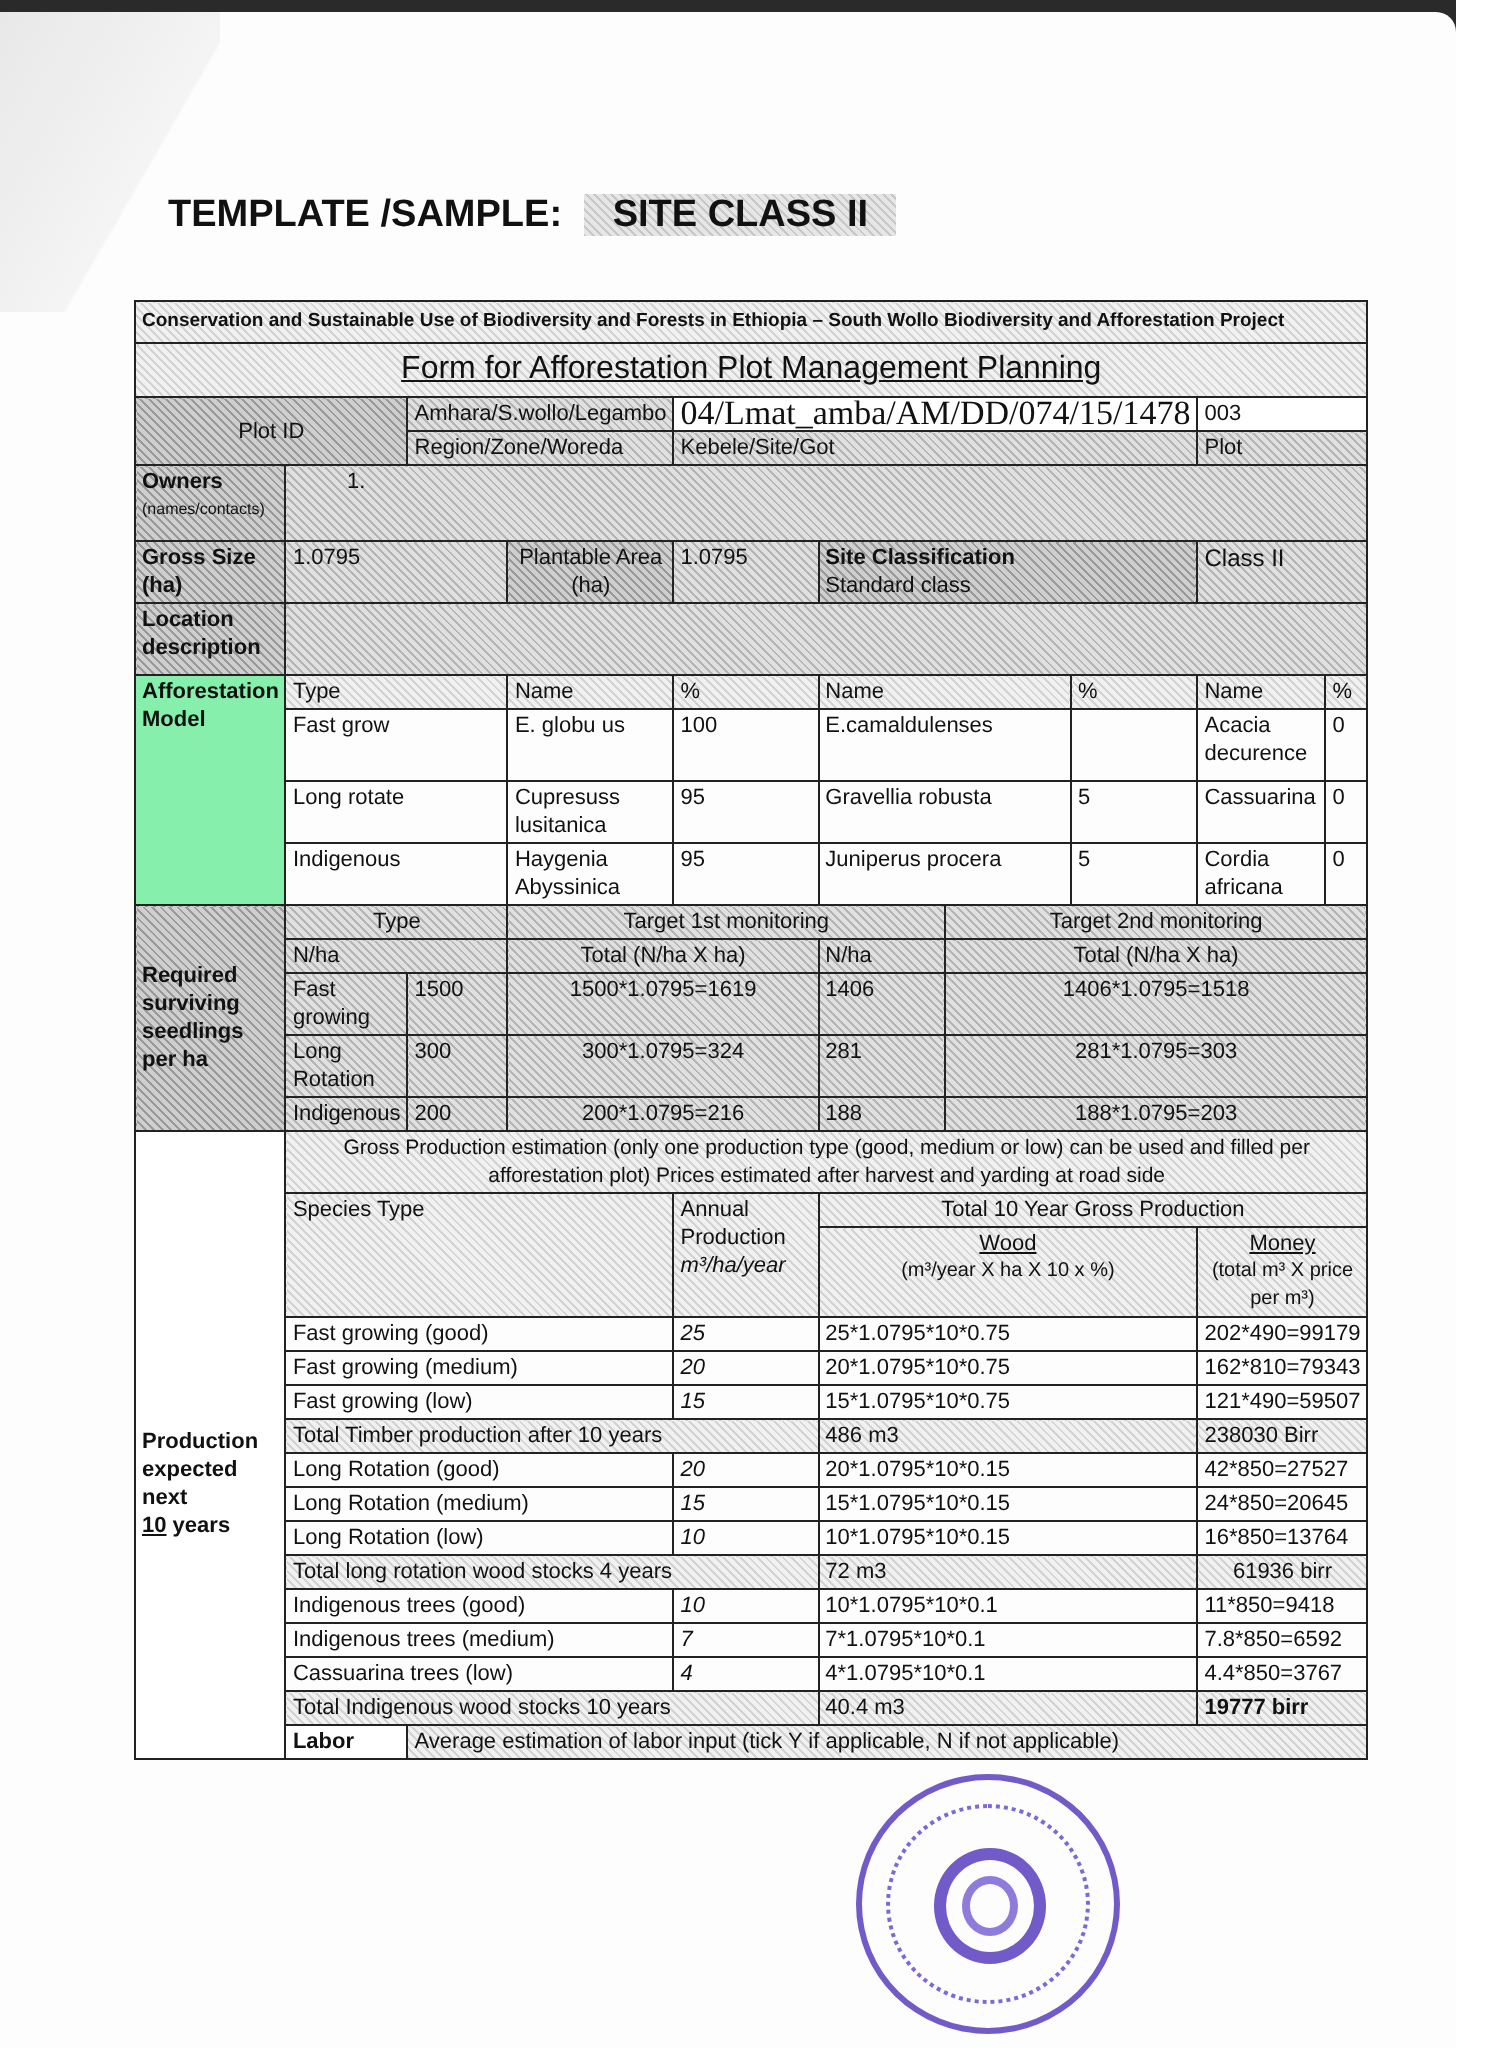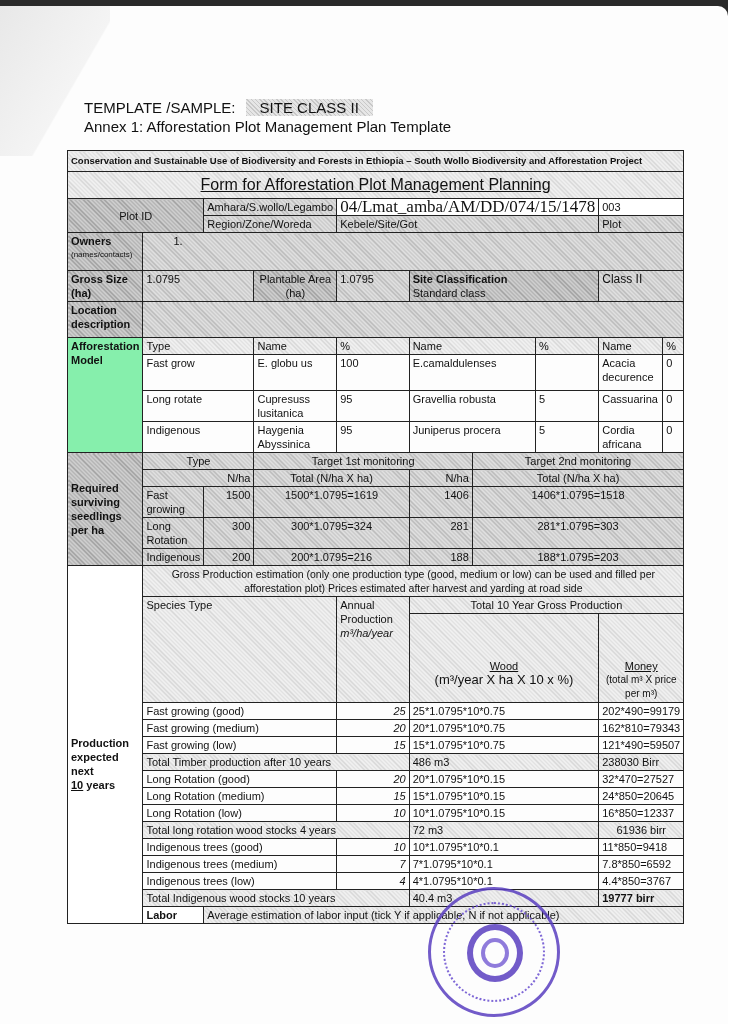--- a/index.html
+++ b/index.html
@@ -7,33 +7,33 @@
   body { position: relative; font-family: "Liberation Sans", sans-serif; color: #111; }
   .page {
     position: absolute; left: 0; top: 6px; width: 728px; height: 1018px;
     background: #fdfdfd; border-top-right-radius: 10px;
   }
   .fold {
     position: absolute; left: 0; top: 0; width: 110px; height: 150px;
     background: linear-gradient(120deg, #e8e8e8 0%, #f4f4f4 60%, rgba(255,255,255,0) 61%);
   }
   .right-edge { position: absolute; right: 0; top: 0; width: 16px; height: 1024px; background: #fff; }
-  .heading { position: absolute; left: 84px; top: 98px; font-weight: normal; font-size: 15px; line-height: 19px; }
+  .heading { position: absolute; left: 84px; top: 98px; font-weight: bold; font-size: 19px; line-height: 19px; }
   .hl { background: repeating-linear-gradient(45deg,#c8c8c8 0 1px,#e6e6e6 1px 3px); padding: 0 14px; margin-left: 6px; }
   table { border-collapse: collapse; }
   td { border: 1px solid #222; font-size: 11px; vertical-align: top; padding: 1px 3px; line-height: 14px; }
   .dot { background: repeating-linear-gradient(45deg,#d3d3d3 0 1px,#f1f1f1 1px 3px); }
   .dark { background: repeating-linear-gradient(45deg,#9a9a9a 0 1px,#cfcfcf 1px 3px); }
   .mid { background: repeating-linear-gradient(45deg,#b5b5b5 0 1px,#e0e0e0 1px 3px); }
   .form { position: absolute; left: 67px; top: 150px; width: 607px; }
   .b { font-weight: bold; }
   .c { text-align: center; }
-  .r { text-align: right; }
+  .r { }
   .i { font-style: italic; }
-  .u { text-decoration: underline; margin-top: 44px; }
+  .u { text-decoration: underline; }
   .small { font-size: 9.5px; }
   .stamp {
     position: absolute; left: 428px; top: 887px; width: 132px; height: 130px; border-radius: 50%;
     border: 3px solid #5a3fc0; opacity: .85;
   }
   .stamp .ring2 { position: absolute; inset: 12px; border-radius: 50%; border: 2px dotted #6a4fd0; }
   .stamp .ring3 { position: absolute; left: 36px; top: 34px; width: 56px; height: 58px; border-radius: 50%; border: 6px solid #5a3fc0; }
   .stamp .ring4 { position: absolute; left: 50px; top: 48px; width: 28px; height: 30px; border-radius: 50%; border: 4px solid #7c65d6; }
 </style>
 </head>
@@ -42,21 +42,20 @@
 <div class="page">
   <div class="fold"></div>
 </div>
 <div class="right-edge"></div>
 
 <div class="heading">
   <div>
     <span>TEMPLATE /SAMPLE:</span>
     <span class="hl">SITE CLASS II</span>
   </div>
-  <div>Annex 1: Afforestation Plot Management Plan Template</div>
 </div>
 
 <table class="form">
   <colgroup>
     <col style="width:98px">
       <col style="width:40px">
       <col style="width:64px">
       <col style="width:100px">
     <col style="width:52px">
       <col style="width:52px">
@@ -191,21 +190,21 @@
     <td rowspan="2" class="dot">
       <div>Annual</div>
       <div>Production</div>
       <div class="i">m³/ha/year</div>
     </td>
     <td colspan="5" class="dot c">Total 10 Year Gross Production</td>
   </tr>
   <tr>
     <td colspan="3" class="dot c">
       <div class="u">Wood</div>
-      <div class="small" style="font-size:13px">(m³/year X ha X 10 x %)</div>
+      <div class="small" style="font-size:10px">(m³/year X ha X 10 x %)</div>
     </td>
     <td colspan="2" class="dot c">
       <div class="u">Money</div>
       <div class="small" style="font-size:10px">(total m³ X price per m³)</div>
     </td>
   </tr>
 
   <tr>
     <td colspan="3">Fast growing (good)</td>
     <td class="r i">25</td>
@@ -227,54 +226,54 @@
   <tr>
     <td colspan="4" class="dot">Total Timber production after 10 years</td>
     <td colspan="3" class="dot">486 m3</td>
     <td colspan="2" class="dot">238030 Birr</td>
   </tr>
 
   <tr>
     <td colspan="3">Long Rotation (good)</td>
     <td class="r i">20</td>
     <td colspan="3">20*1.0795*10*0.15</td>
-    <td colspan="2">32*470=27527</td>
+    <td colspan="2">42*850=27527</td>
   </tr>
   <tr>
     <td colspan="3">Long Rotation (medium)</td>
     <td class="r i">15</td>
     <td colspan="3">15*1.0795*10*0.15</td>
     <td colspan="2">24*850=20645</td>
   </tr>
   <tr>
     <td colspan="3">Long Rotation (low)</td>
     <td class="r i">10</td>
     <td colspan="3">10*1.0795*10*0.15</td>
-    <td colspan="2">16*850=12337</td>
+    <td colspan="2">16*850=13764</td>
   </tr>
   <tr>
     <td colspan="4" class="dot">Total long rotation wood stocks 4 years</td>
     <td colspan="3" class="dot">72 m3</td>
     <td colspan="2" class="dot c">61936 birr</td>
   </tr>
 
   <tr>
     <td colspan="3">Indigenous trees (good)</td>
     <td class="r i">10</td>
     <td colspan="3">10*1.0795*10*0.1</td>
     <td colspan="2">11*850=9418</td>
   </tr>
   <tr>
     <td colspan="3">Indigenous trees (medium)</td>
     <td class="r i">7</td>
     <td colspan="3">7*1.0795*10*0.1</td>
     <td colspan="2">7.8*850=6592</td>
   </tr>
   <tr>
-    <td colspan="3">Indigenous trees (low)</td>
+    <td colspan="3">Cassuarina trees (low)</td>
     <td class="r i">4</td>
     <td colspan="3">4*1.0795*10*0.1</td>
     <td colspan="2">4.4*850=3767</td>
   </tr>
   <tr>
     <td colspan="4" class="dot">Total Indigenous wood stocks 10 years</td>
     <td colspan="3" class="dot">40.4 m3</td>
     <td colspan="2" class="dot b">19777 birr</td>
   </tr>
 

